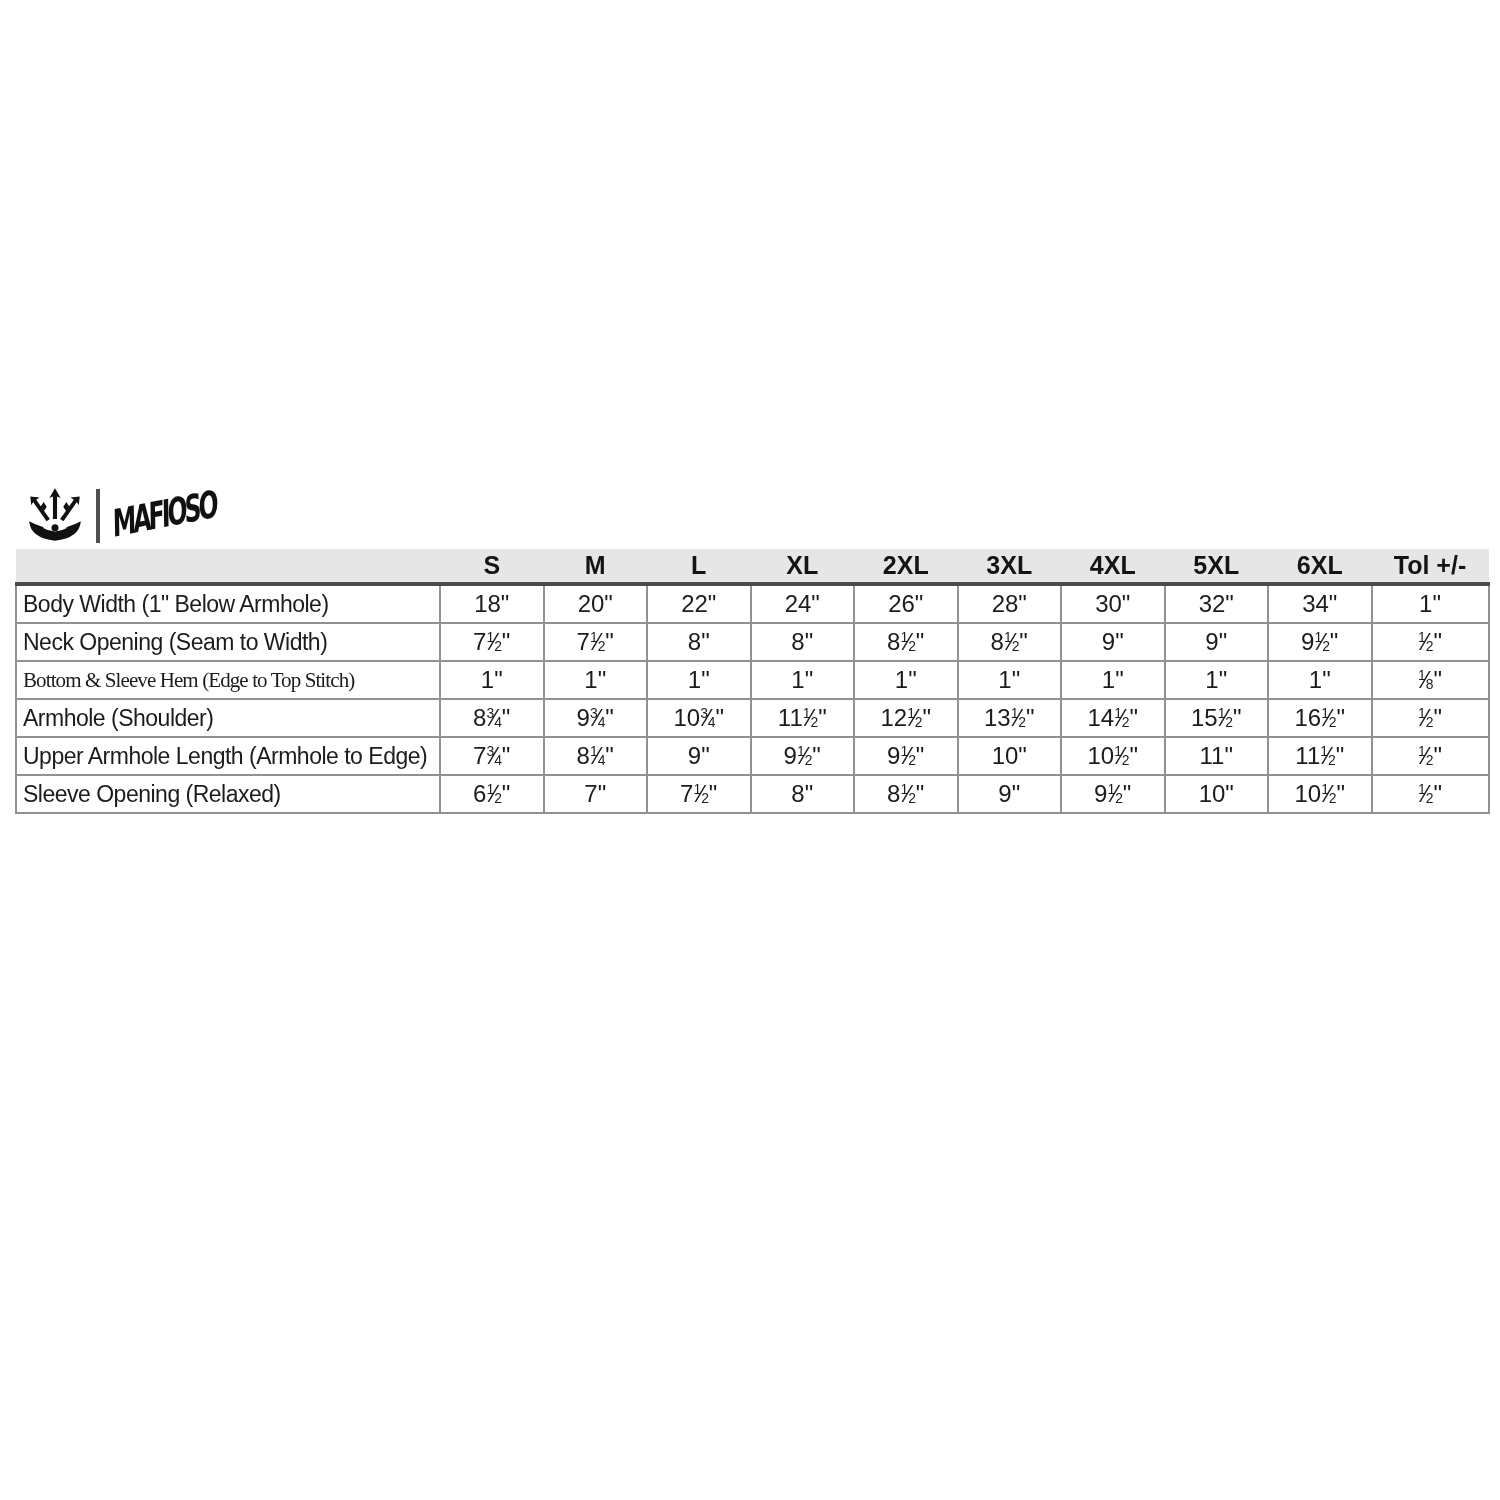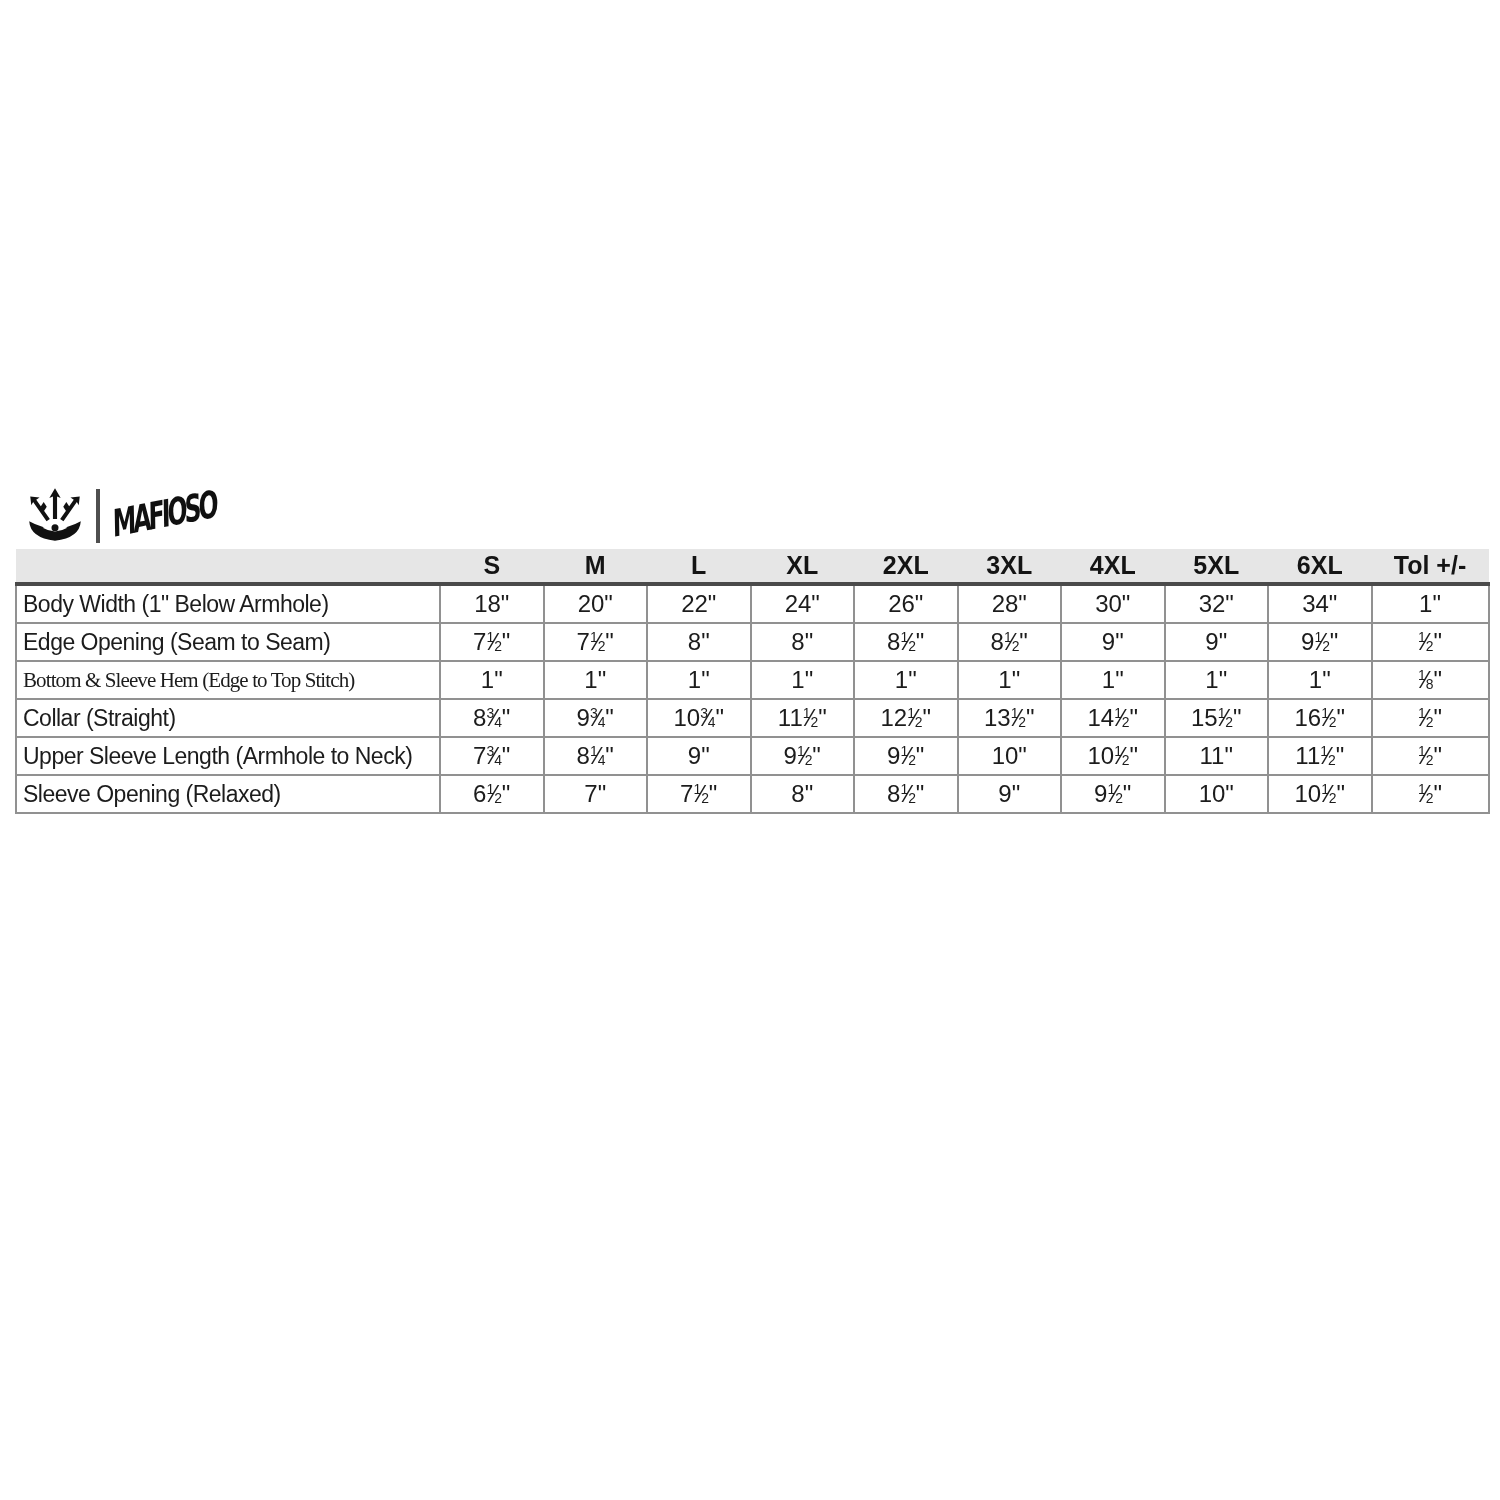--- a/index.html
+++ b/index.html
@@ -97,21 +97,21 @@
             <td>22"</td>
             <td>24"</td>
             <td>26"</td>
             <td>28"</td>
             <td>30"</td>
             <td>32"</td>
             <td>34"</td>
             <td>1"</td>
           </tr>
           <tr>
-            <td class="label">Edge Opening (Seam to Seam)</td>
+            <td class="label">Neck Opening (Seam to Width)</td>
             <td>7<span class="frac"><sup>1</sup><span class="sl">⁄</span><sub>2</sub></span>"</td>
             <td>7<span class="frac"><sup>1</sup><span class="sl">⁄</span><sub>2</sub></span>"</td>
             <td>8"</td>
             <td>8"</td>
             <td>8<span class="frac"><sup>1</sup><span class="sl">⁄</span><sub>2</sub></span>"</td>
             <td>8<span class="frac"><sup>1</sup><span class="sl">⁄</span><sub>2</sub></span>"</td>
             <td>9"</td>
             <td>9"</td>
             <td>9<span class="frac"><sup>1</sup><span class="sl">⁄</span><sub>2</sub></span>"</td>
             <td><span class="frac"><sup>1</sup><span class="sl">⁄</span><sub>2</sub></span>"</td>
@@ -123,34 +123,34 @@
             <td>1"</td>
             <td>1"</td>
             <td>1"</td>
             <td>1"</td>
             <td>1"</td>
             <td>1"</td>
             <td>1"</td>
             <td><span class="frac"><sup>1</sup><span class="sl">⁄</span><sub>8</sub></span>"</td>
           </tr>
           <tr>
-            <td class="label">Collar (Straight)</td>
+            <td class="label">Armhole (Shoulder)</td>
             <td>8<span class="frac"><sup>3</sup><span class="sl">⁄</span><sub>4</sub></span>"</td>
             <td>9<span class="frac"><sup>3</sup><span class="sl">⁄</span><sub>4</sub></span>"</td>
             <td>10<span class="frac"><sup>3</sup><span class="sl">⁄</span><sub>4</sub></span>"</td>
             <td>11<span class="frac"><sup>1</sup><span class="sl">⁄</span><sub>2</sub></span>"</td>
             <td>12<span class="frac"><sup>1</sup><span class="sl">⁄</span><sub>2</sub></span>"</td>
             <td>13<span class="frac"><sup>1</sup><span class="sl">⁄</span><sub>2</sub></span>"</td>
             <td>14<span class="frac"><sup>1</sup><span class="sl">⁄</span><sub>2</sub></span>"</td>
             <td>15<span class="frac"><sup>1</sup><span class="sl">⁄</span><sub>2</sub></span>"</td>
             <td>16<span class="frac"><sup>1</sup><span class="sl">⁄</span><sub>2</sub></span>"</td>
             <td><span class="frac"><sup>1</sup><span class="sl">⁄</span><sub>2</sub></span>"</td>
           </tr>
           <tr>
-            <td class="label">Upper Sleeve Length (Armhole to Neck)</td>
+            <td class="label">Upper Armhole Length (Armhole to Edge)</td>
             <td>7<span class="frac"><sup>3</sup><span class="sl">⁄</span><sub>4</sub></span>"</td>
             <td>8<span class="frac"><sup>1</sup><span class="sl">⁄</span><sub>4</sub></span>"</td>
             <td>9"</td>
             <td>9<span class="frac"><sup>1</sup><span class="sl">⁄</span><sub>2</sub></span>"</td>
             <td>9<span class="frac"><sup>1</sup><span class="sl">⁄</span><sub>2</sub></span>"</td>
             <td>10"</td>
             <td>10<span class="frac"><sup>1</sup><span class="sl">⁄</span><sub>2</sub></span>"</td>
             <td>11"</td>
             <td>11<span class="frac"><sup>1</sup><span class="sl">⁄</span><sub>2</sub></span>"</td>
             <td><span class="frac"><sup>1</sup><span class="sl">⁄</span><sub>2</sub></span>"</td>

